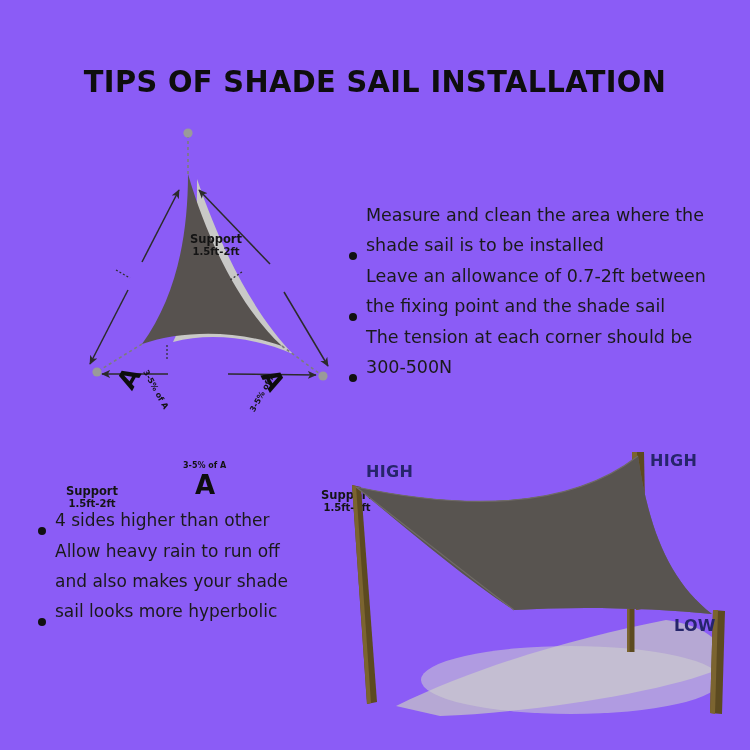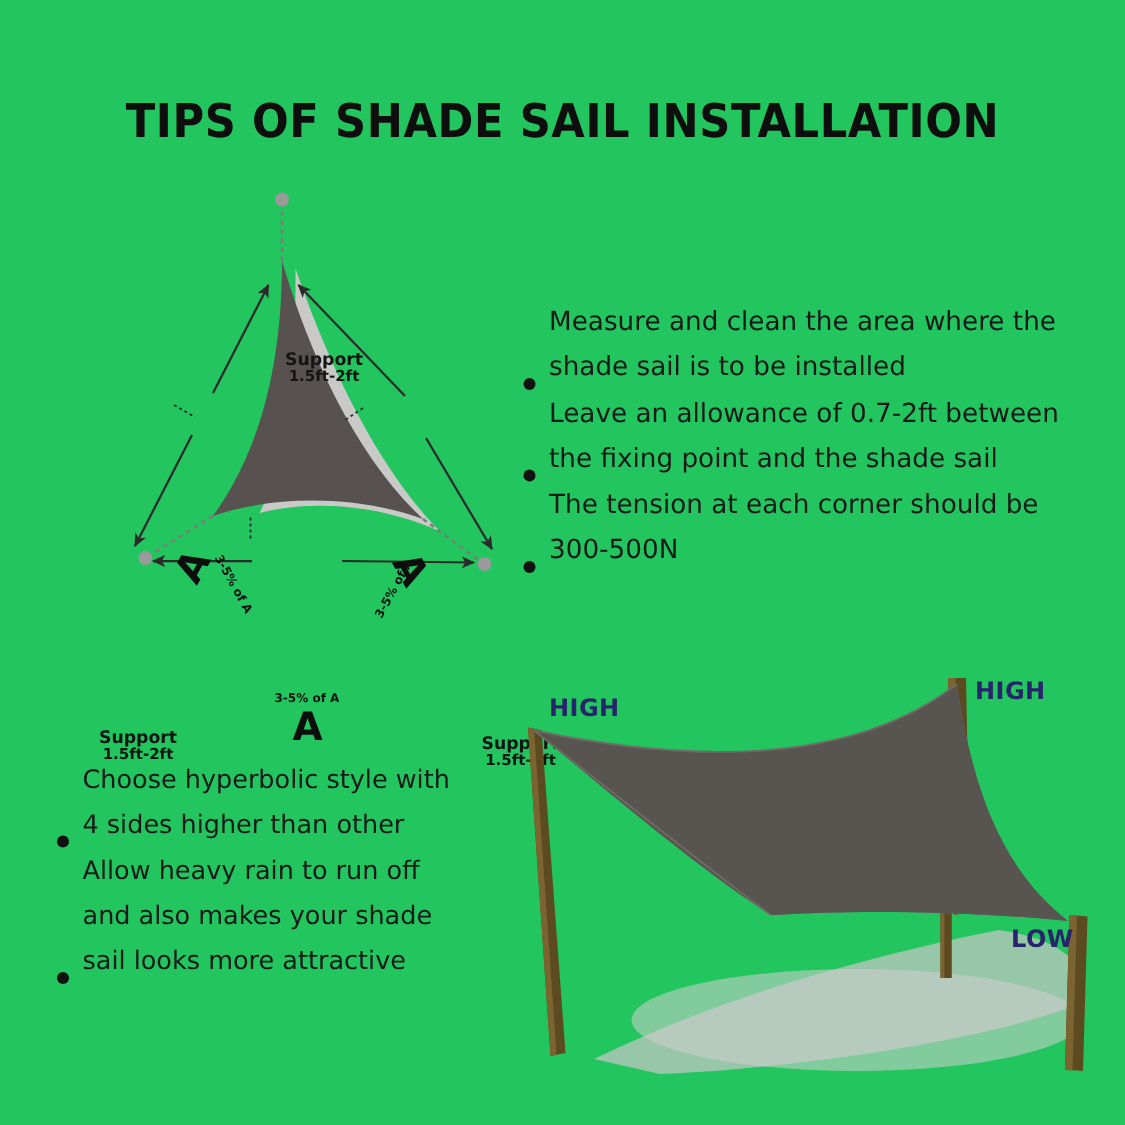--- a/index.html
+++ b/index.html
@@ -2,21 +2,21 @@
 <html><head>
 <meta charset="utf-8">
 <style>
   html,body{margin:0;padding:0;}
   body{
     width:750px;height:750px;
     background:#ffffff;
     font-family:"DejaVu Sans","Liberation Sans",sans-serif;
     overflow:hidden;position:relative;
   }
-  .page{position:relative;width:750px;height:750px;background:#22c55e;}
+  .page{position:relative;width:750px;height:750px;background:#8b5cf6;}
 
   
   .title{
     position:absolute;top:63px;left:0;width:750px;
     text-align:center;
     font-family:"DejaVu Sans","Liberation Sans",sans-serif;
     font-weight:bold;
     font-size:31px;
     letter-spacing:0.4px;
     color:#0e0e0e;
@@ -198,31 +198,30 @@
         <span class="ln">300-500N</span>
       </span>
     </div>
   </div>
 
   <div class="bullets" id="style-list">
 
     <div class="bullet-row">
       <span class="dot"></span>
       <span class="btext">
-        <span class="ln">Choose hyperbolic style with</span>
         <span class="ln">4 sides higher than other</span>
       </span>
     </div>
 
     <div class="bullet-row">
       <span class="dot"></span>
       <span class="btext">
         <span class="ln">Allow heavy rain to run off</span>
         <span class="ln">and also makes your shade</span>
-        <span class="ln">sail looks more attractive</span>
+        <span class="ln">sail looks more hyperbolic</span>
       </span>
     </div>
   </div>
 
   <div id="sail-illus">
     <svg id="sail-svg" width="414" height="320" viewBox="0 0 414 320">
 
       <path d="M60,276 C150,232 250,206 330,190 C372,196 392,214 386,238
                C330,262 200,282 104,286 Z" fill="#c6c6c6" opacity="0.72"></path>
       <ellipse cx="235" cy="250" rx="150" ry="34" fill="#cfcfcf" opacity="0.55"></ellipse>

